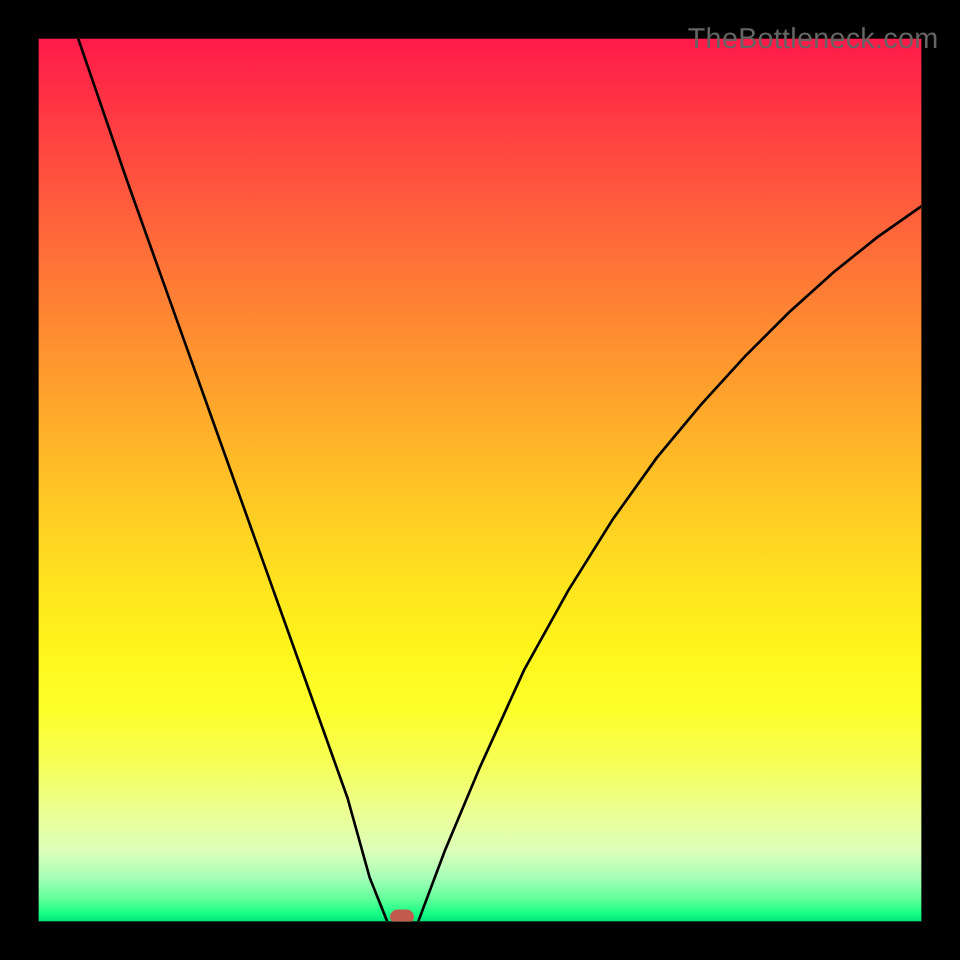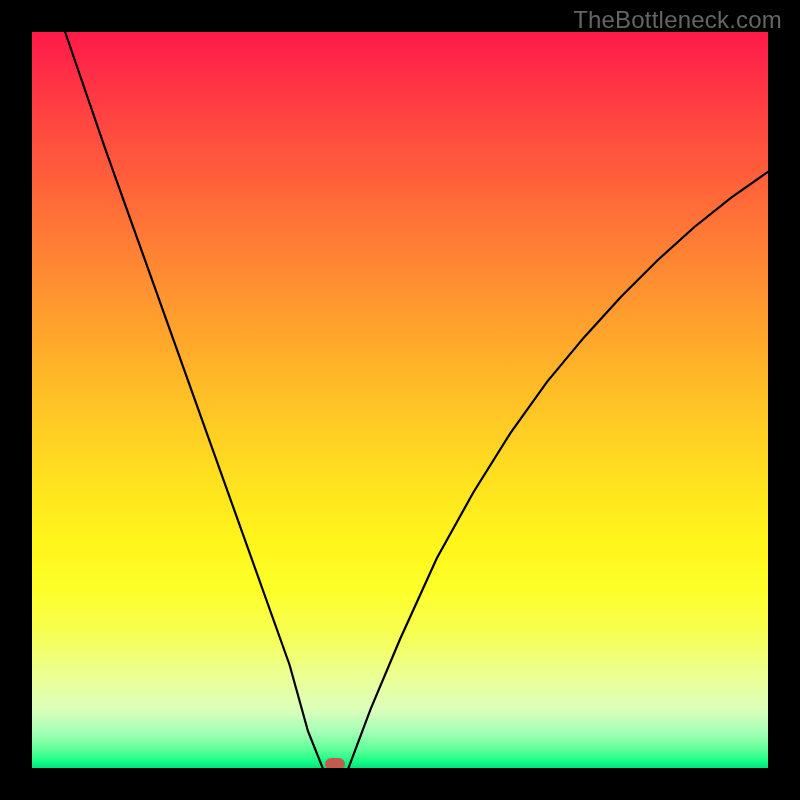--- a/index.html
+++ b/index.html
@@ -5,21 +5,21 @@
   * { margin: 0; padding: 0; box-sizing: border-box; }
   body {
     width: 800px;
     height: 800px;
     background: #000;
     position: relative;
     font-family: Arial, sans-serif;
   }
   .watermark {
     position: absolute;
-    top: 6px;
+    top: 19px;
     right: 18px;
     color: #656565;
     font-size: 24px;
     font-weight: normal;
     z-index: 10;
     letter-spacing: 0.2px;
   }
   .plot-area {
     position: absolute;
     top: 32px;

